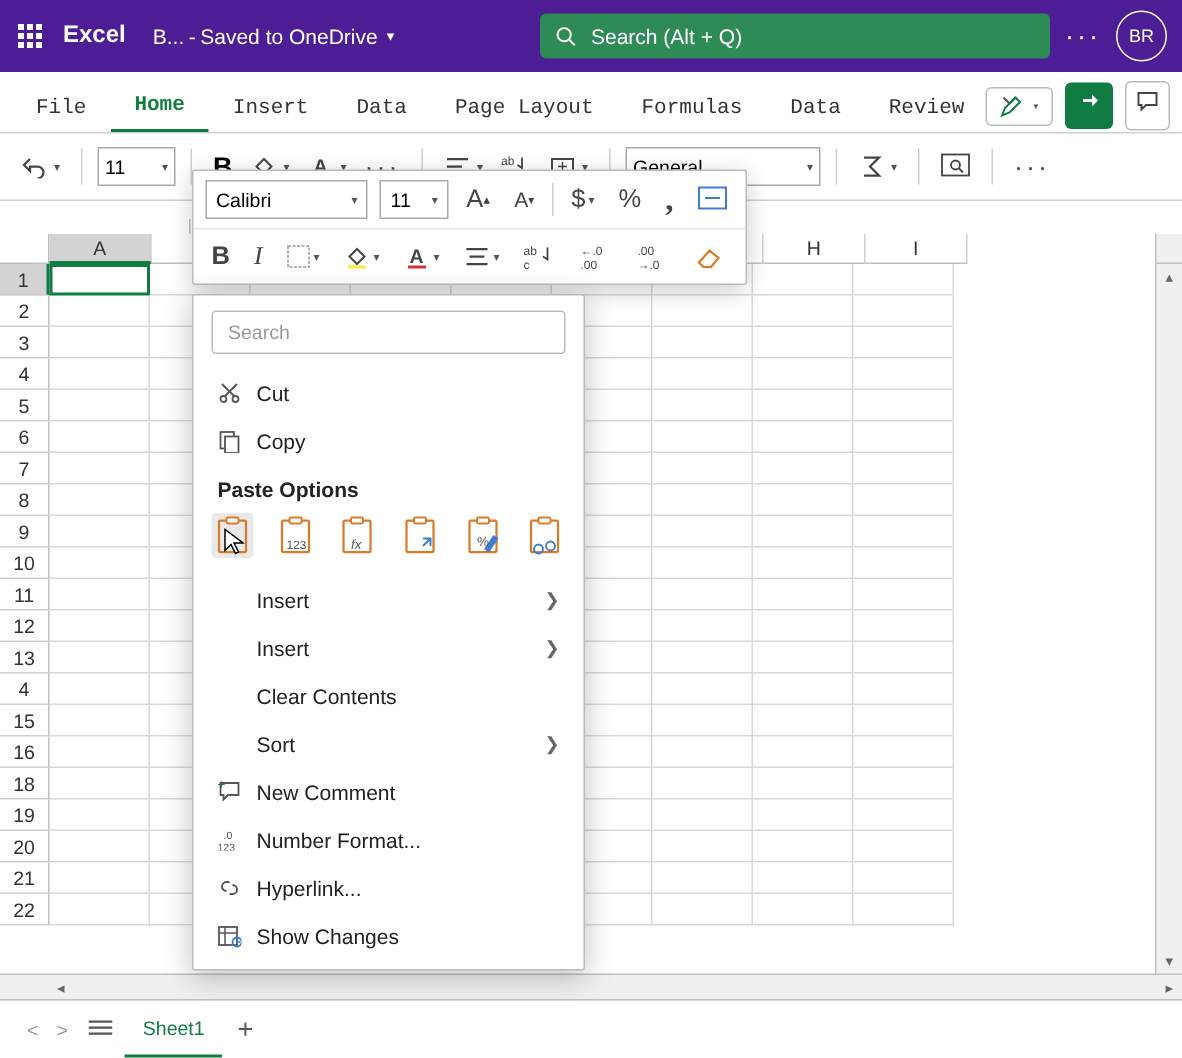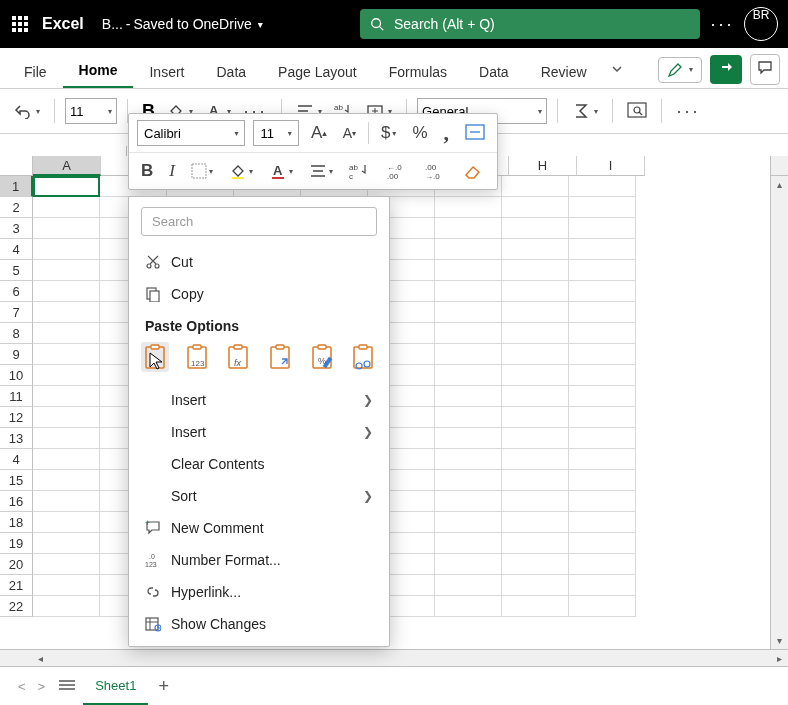--- a/index.html
+++ b/index.html
@@ -6,21 +6,21 @@
     margin: 0;
     padding: 0;
     font-family: "Segoe UI", Arial, sans-serif;
     font-size: 14px;
     background: #fff;
     width: 788px;
     height: 705px;
     overflow: hidden;
   }
   .titlebar {
-    background: #000000;
+    background: #4c1d95;
     height: 48px;
     display: flex;
     align-items: center;
     color: #fff;
     padding: 0 10px;
     position: relative;
   }
   .waffle {
     display: grid;
     grid-template-columns: repeat(3, 4px);
@@ -44,40 +44,41 @@
     border-radius:4px;
     display:flex;
     align-items:center;
     color:#fff;
     padding:0 10px;
     box-sizing:border-box;
   }
   .searchwrap svg { margin-right:10px; }
   .titlebar-right { position:absolute; right:10px; display:flex; align-items:center; gap:10px; }
   .dots3 { font-size:18px; letter-spacing:2px; }
-  .avatar { width:32px; height:32px; border:1px solid #fff; border-radius:50%; display:flex; align-items:flex-start; justify-content:center; font-size:12px; }
+  .avatar { width:32px; height:32px; border:1px solid #fff; border-radius:50%; display:flex; align-items:center; justify-content:center; font-size:12px; }
   
   .ribbon-tabs {
     height:40px;
     display:flex;
     align-items:flex-end;
     padding:0 8px;
     border-bottom:1px solid #d0d0d0;
     font-size:14px;
     position:relative;
+    font-family:Liberation Mono, monospace;
   }
   .ribbon-tabs .tab {
     padding:10px 16px 8px 16px;
     cursor:pointer;
     color:#333;
   }
   .ribbon-tabs .tab.active {
     font-weight:600;
     border-bottom:2px solid #107c41;
-    color:#000000;
+    color:#15803d;
   }
   .ribbon-right { position:absolute; right:8px; top:6px; display:flex; gap:8px; align-items:center;}
   .pill-btn { border:1px solid #bbb; border-radius:4px; padding:4px 8px; display:flex; align-items:center; gap:4px;}
   .green-btn { background:#107c41; color:#fff; border-radius:4px; padding:5px 8px;}
   .icon-btn { border:1px solid #bbb; border-radius:4px; padding:5px 6px;}
 
   .toolbar {
     height:36px;
     display:flex;
     align-items:center;

